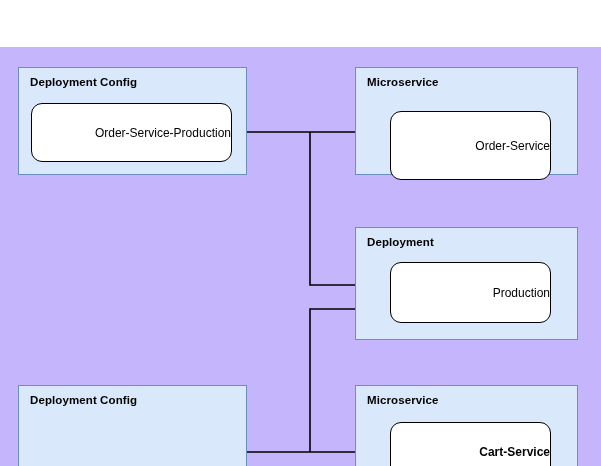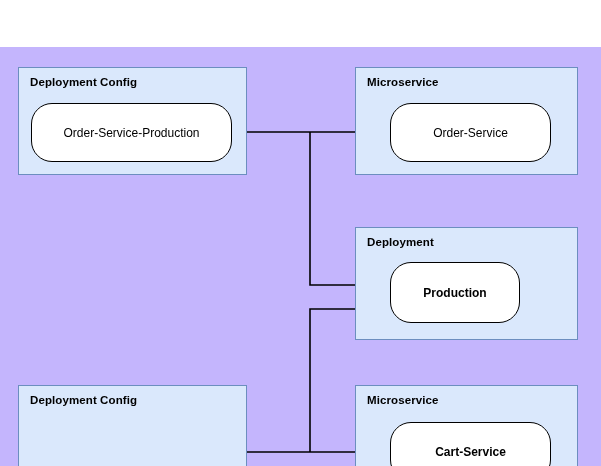--- a/index.html
+++ b/index.html
@@ -33,25 +33,25 @@
     font-weight: bold;
     color: #000000;
     letter-spacing: 0.1px;
     white-space: nowrap;
     line-height: 13px;
   }
   .node-box {
     position: absolute;
     background: #ffffff;
     border: 1.6px solid #000000;
-    border-radius: 21px;
+    border-radius: 11px;
     box-sizing: border-box;
     display: flex;
     align-items: center;
-    justify-content: center;
+    justify-content: flex-end;
   }
   .node-label {
     font-size: 12px;
     color: #000000;
     white-space: nowrap;
     text-align: center;
     line-height: 14px;
   }
   #edges {
     position: absolute;
@@ -95,28 +95,28 @@
   <div class="group-box" style="left:18px; top:20px; width:229px; height:108px;">
     <div class="group-title">Deployment Config</div>
   </div>
   <div class="node-box" style="left:31px; top:56px; width:201px; height:59px;">
     <span class="node-label">Order-Service-Production</span>
   </div>
 
   <div class="group-box" style="left:355px; top:20px; width:223px; height:108px;">
     <div class="group-title">Microservice</div>
   </div>
-  <div class="node-box" style="left:390px; top:56px; width:161px; height:59px;">
+  <div class="node-box" style="left:390px; top:64px; width:161px; height:69px;">
     <span class="node-label">Order-Service</span>
   </div>
 
   <div class="group-box" style="left:355px; top:180px; width:223px; height:113px;">
     <div class="group-title">Deployment</div>
   </div>
-  <div class="node-box" style="left:390px; top:215px; width:130px; height:61px;font-weight:bold;">
+  <div class="node-box" style="left:390px; top:215px; width:161px; height:61px;">
     <span class="node-label">Production</span>
   </div>
 
   <div class="group-box" style="left:18px; top:338px; width:229px; height:110px;">
     <div class="group-title">Deployment Config</div>
   </div>
 
   <div class="group-box" style="left:355px; top:338px; width:223px; height:110px;">
     <div class="group-title">Microservice</div>
   </div>

